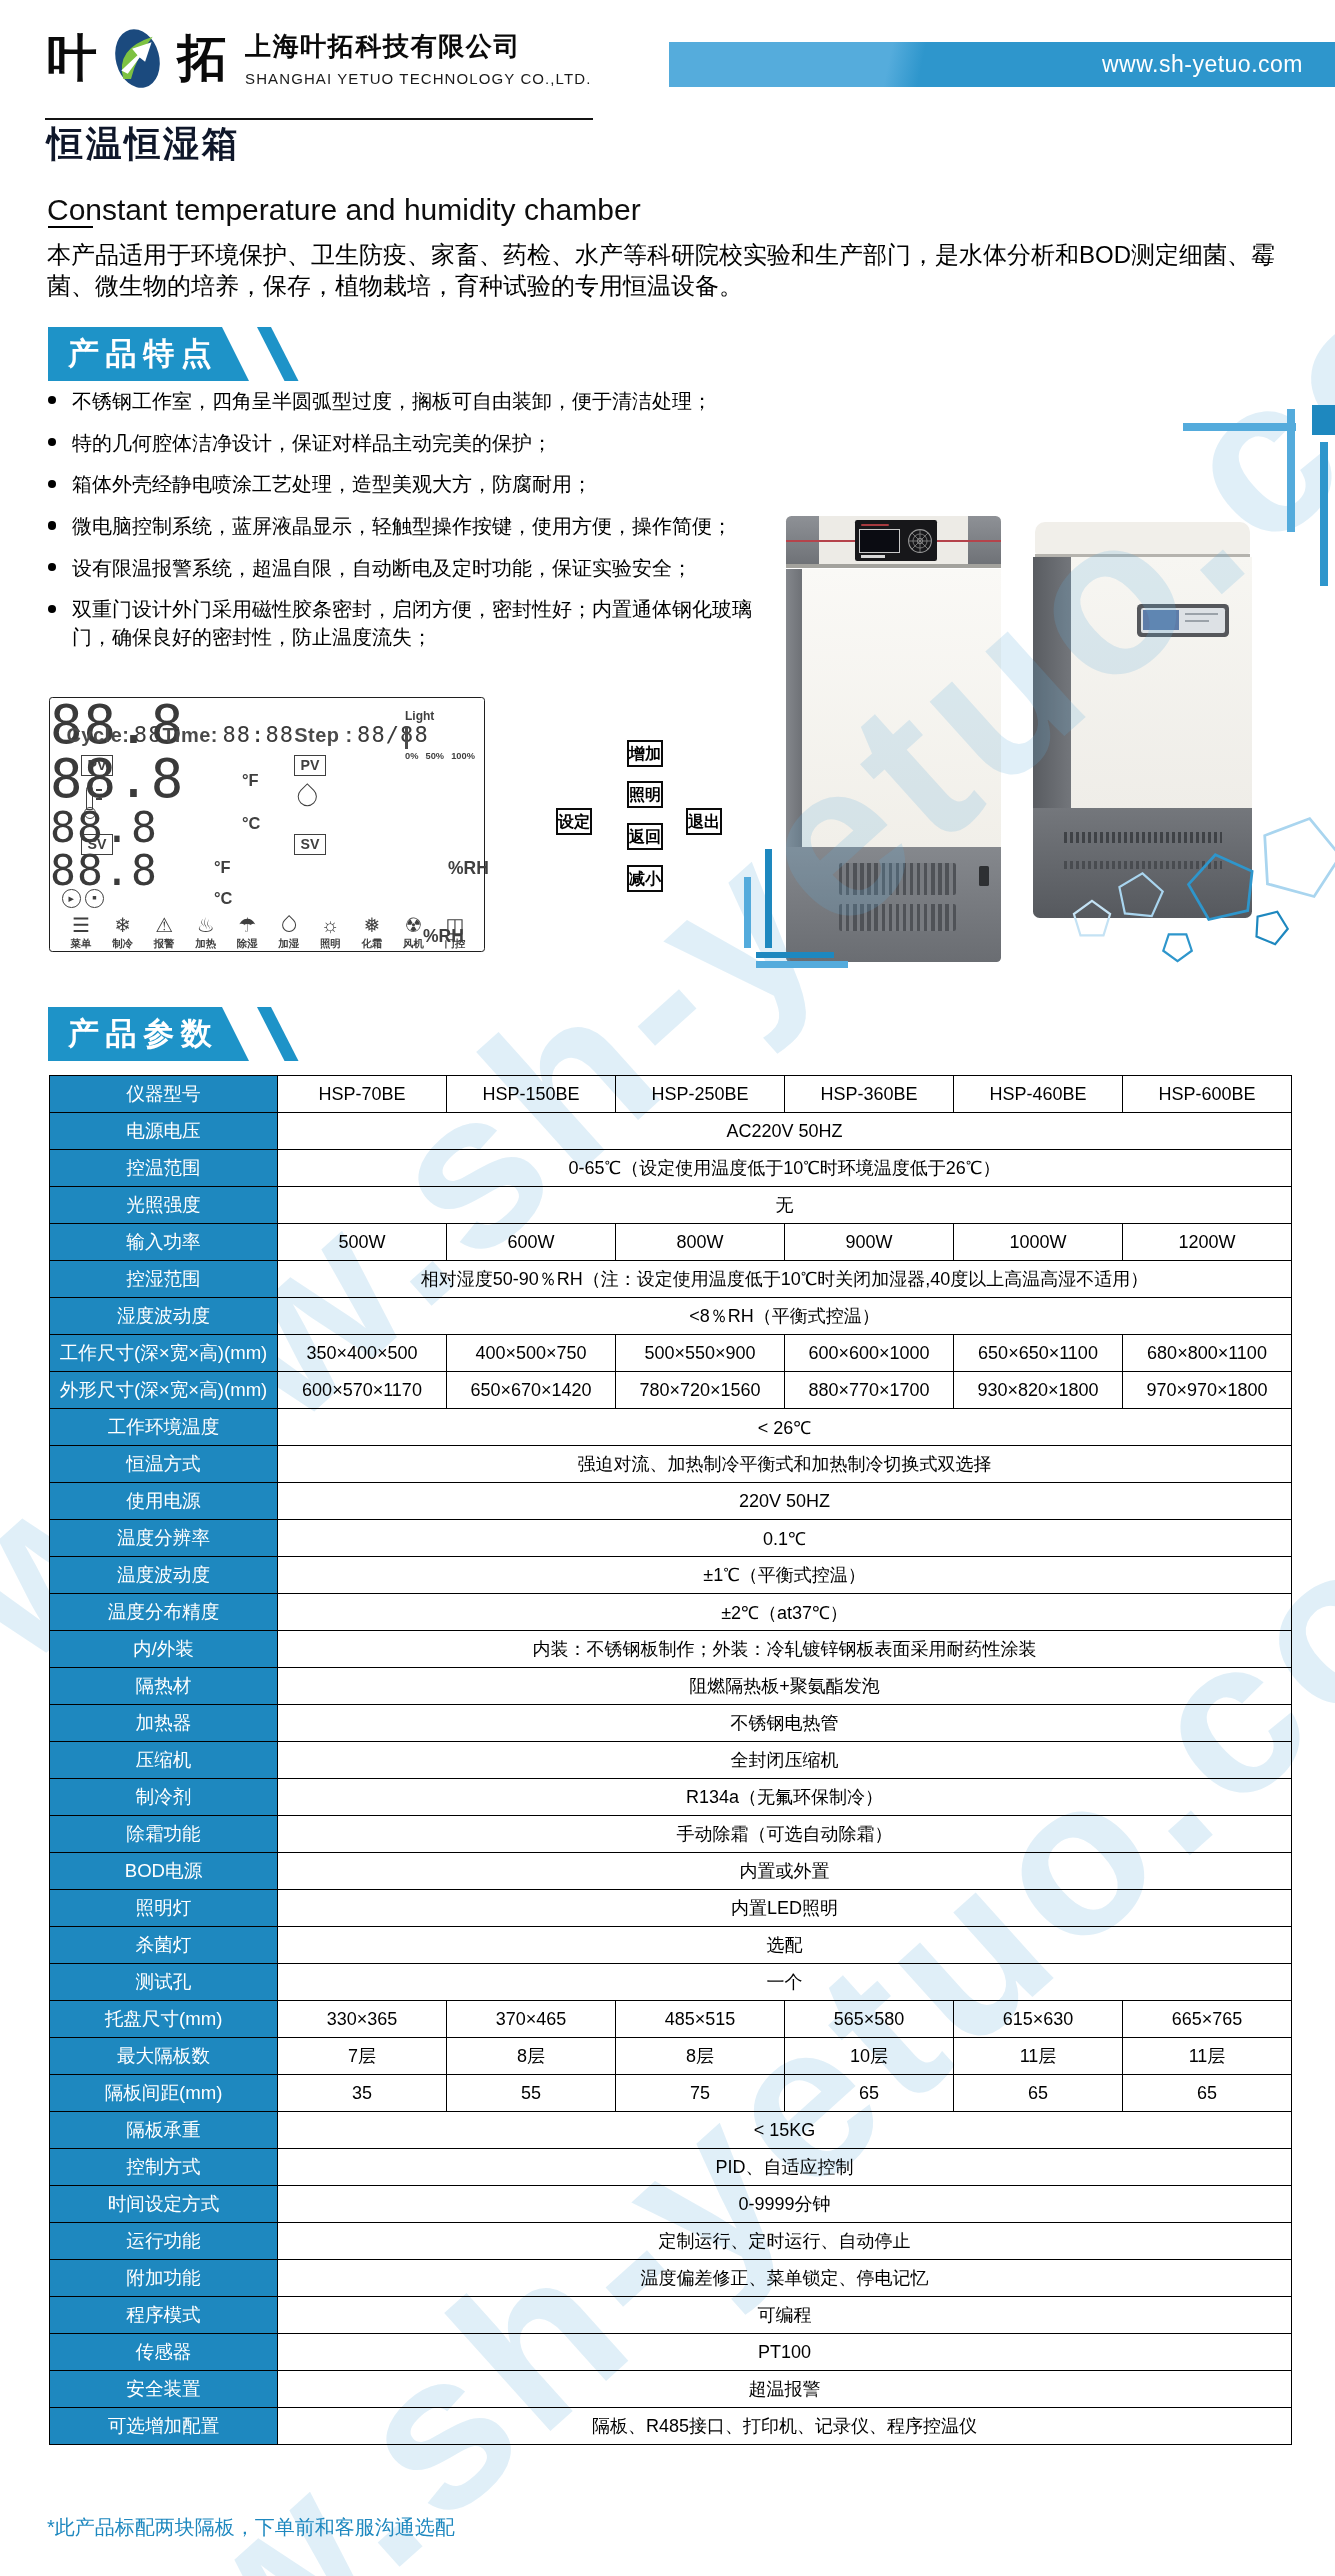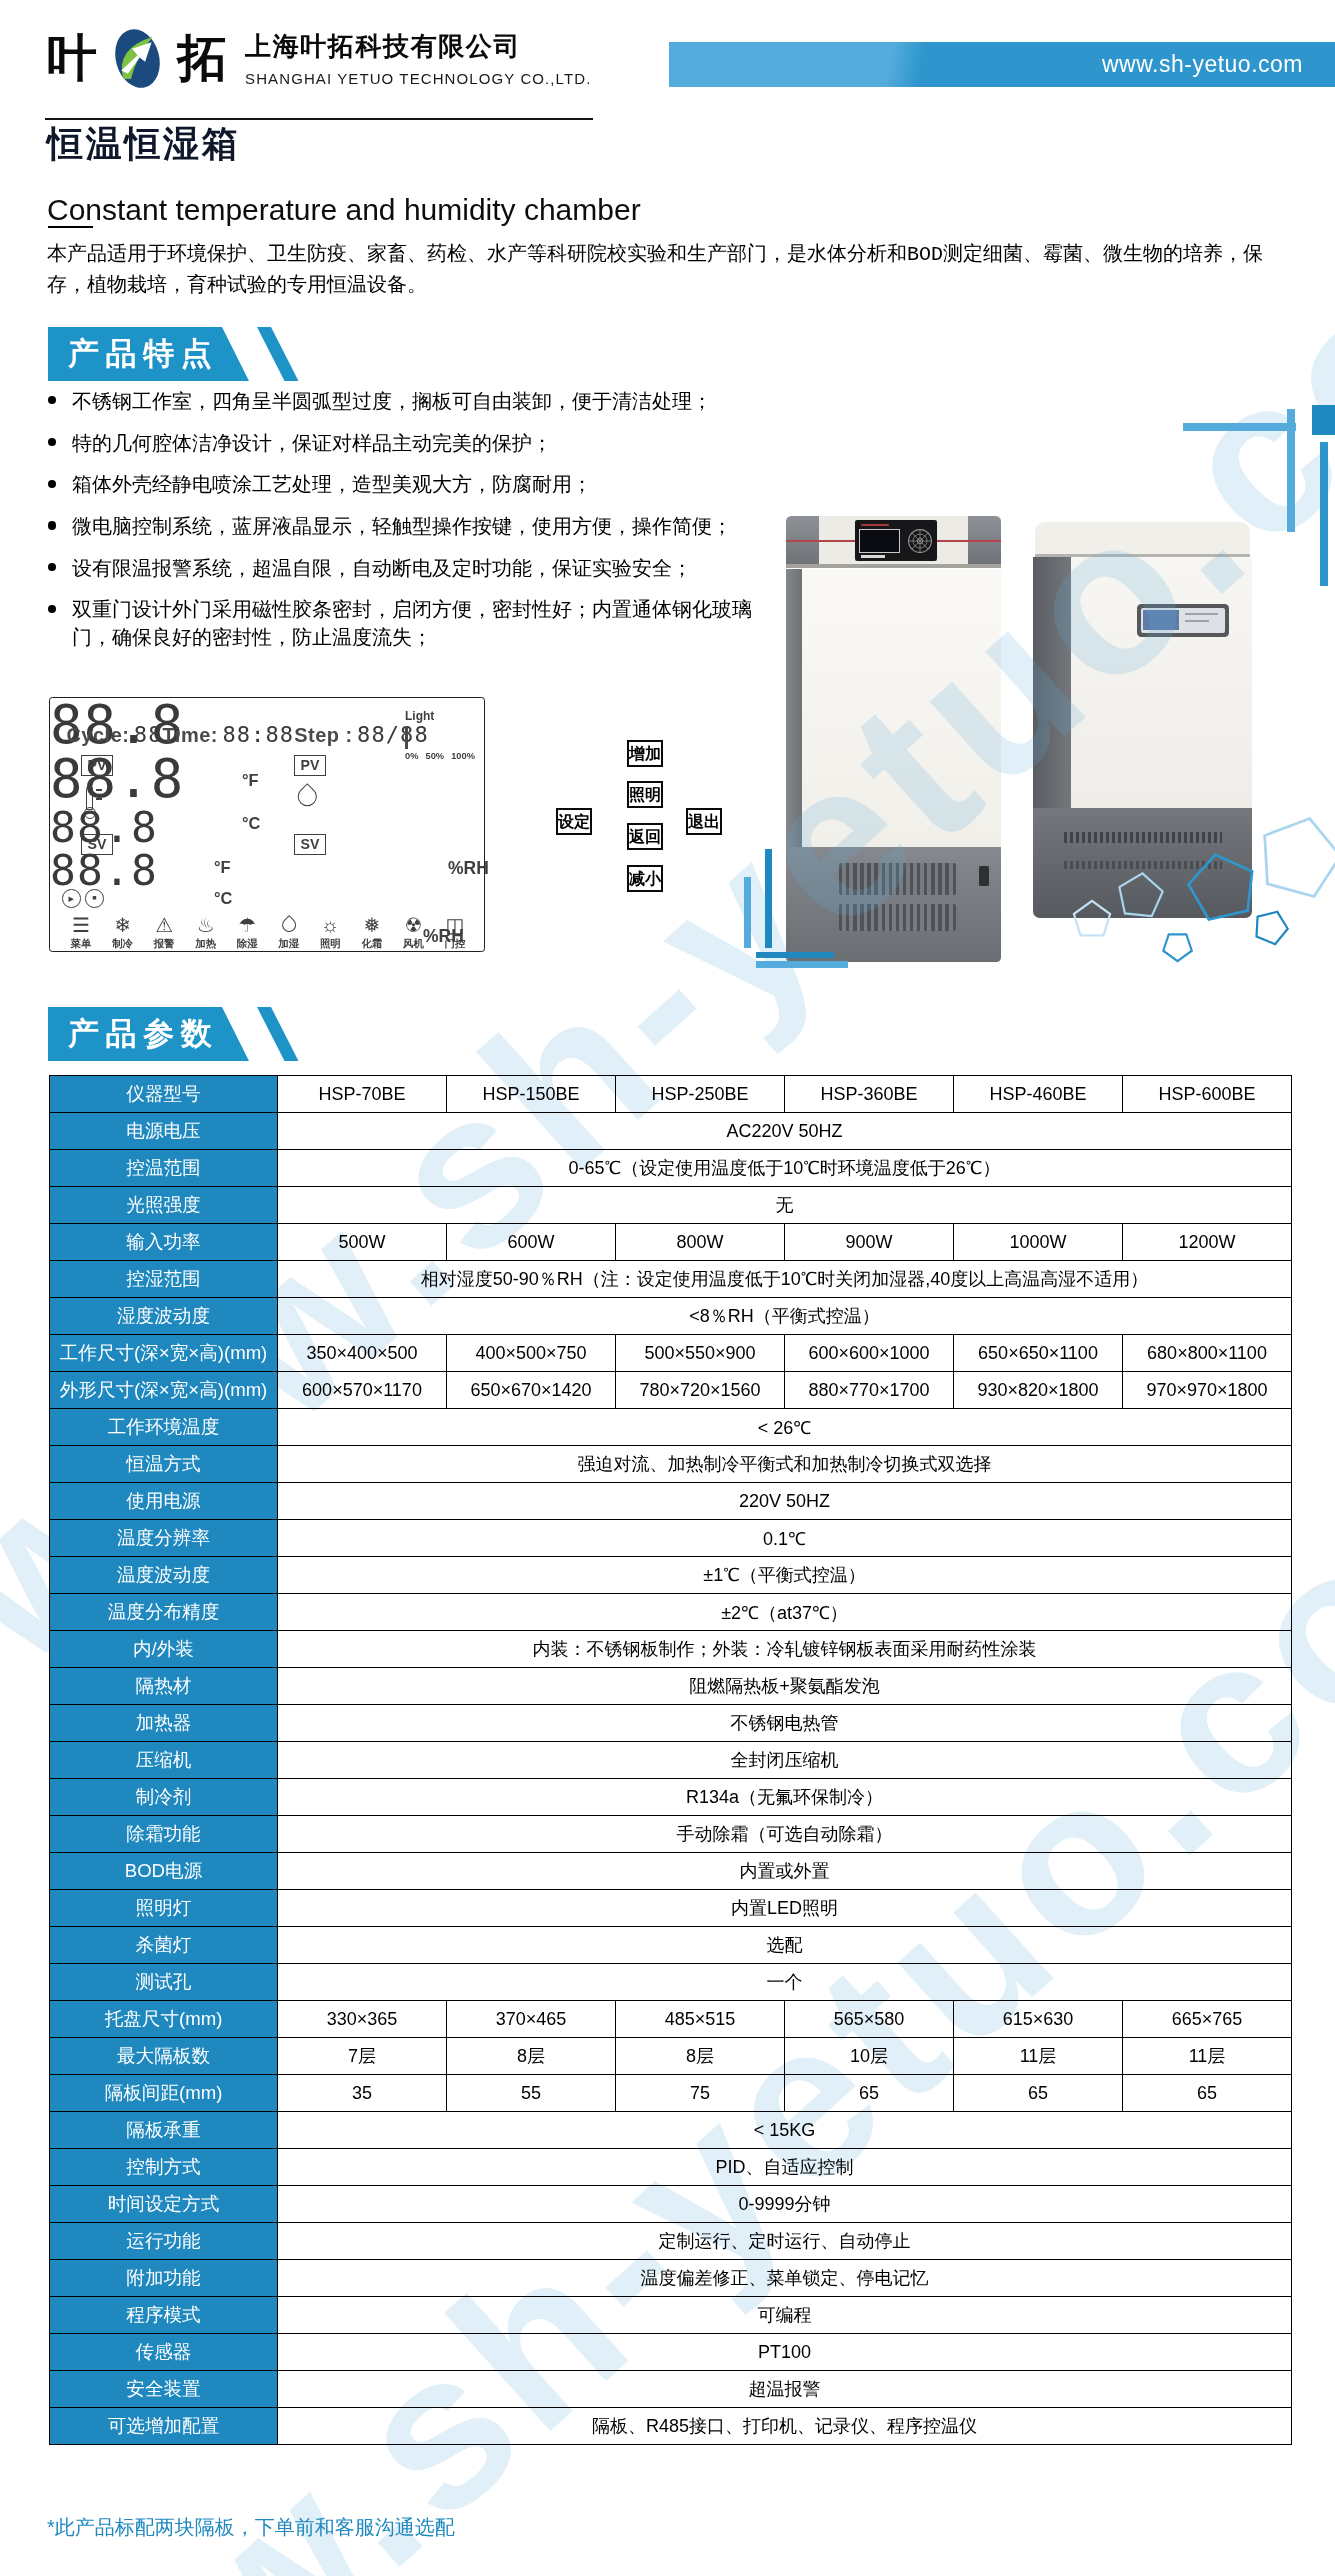--- a/index.html
+++ b/index.html
@@ -20,21 +20,21 @@
   .header-rule { position:absolute; left:45px; top:118px; width:548px; height:1.6px; background:#141414; z-index:2; }
   .site-band { position:absolute; left:669px; top:42px; width:666px; height:45px; z-index:2;
                background:linear-gradient(102deg, #55ACDC 0px, #55ACDC 219px, #2E96CC 252px, #2E96CC 100%);
                display:flex; align-items:center; justify-content:flex-end; padding-right:32px; }
   .site-band span { color:#fff; font-size:23px; letter-spacing:0.5px; }
 
   
   .title-cn { position:absolute; left:47px; top:120px; font-size:36px; font-weight:900; color:#0f172a; letter-spacing:2.7px; z-index:2; }
   .title-en { position:absolute; left:47px; top:193px; font-size:30px; font-weight:400; color:#0d0d0d; z-index:2; }
   .title-underline { position:absolute; left:48px; top:226px; width:45px; height:2.2px; background:#000; z-index:2; }
-  .intro { position:absolute; left:47px; top:239px; width:1252px; font-size:20px; line-height:31px; color:#000; z-index:2;font-family:Liberation Mono, monospace; }
+  .intro { position:absolute; left:47px; top:239px; width:1252px; font-size:24px; line-height:31px; color:#000; z-index:2; }
 
   
   .badge { position:absolute; width:285px; height:54px; z-index:2; }
   .badge-main { position:absolute; left:0; top:0; width:201px; height:54px; background:#1E93C8;
                 clip-path:polygon(0 0, calc(100% - 27px) 0, 100% 100%, 0 100%);
                 color:#fff; font-size:31px; font-weight:700; letter-spacing:6.6px; line-height:54px; padding-left:20px; }
   .badge-stripe { position:absolute; left:209px; top:0; width:14.2px; height:54px; background:#1E93C8;
                   transform:skewX(27deg); transform-origin:top left; }
 
   

